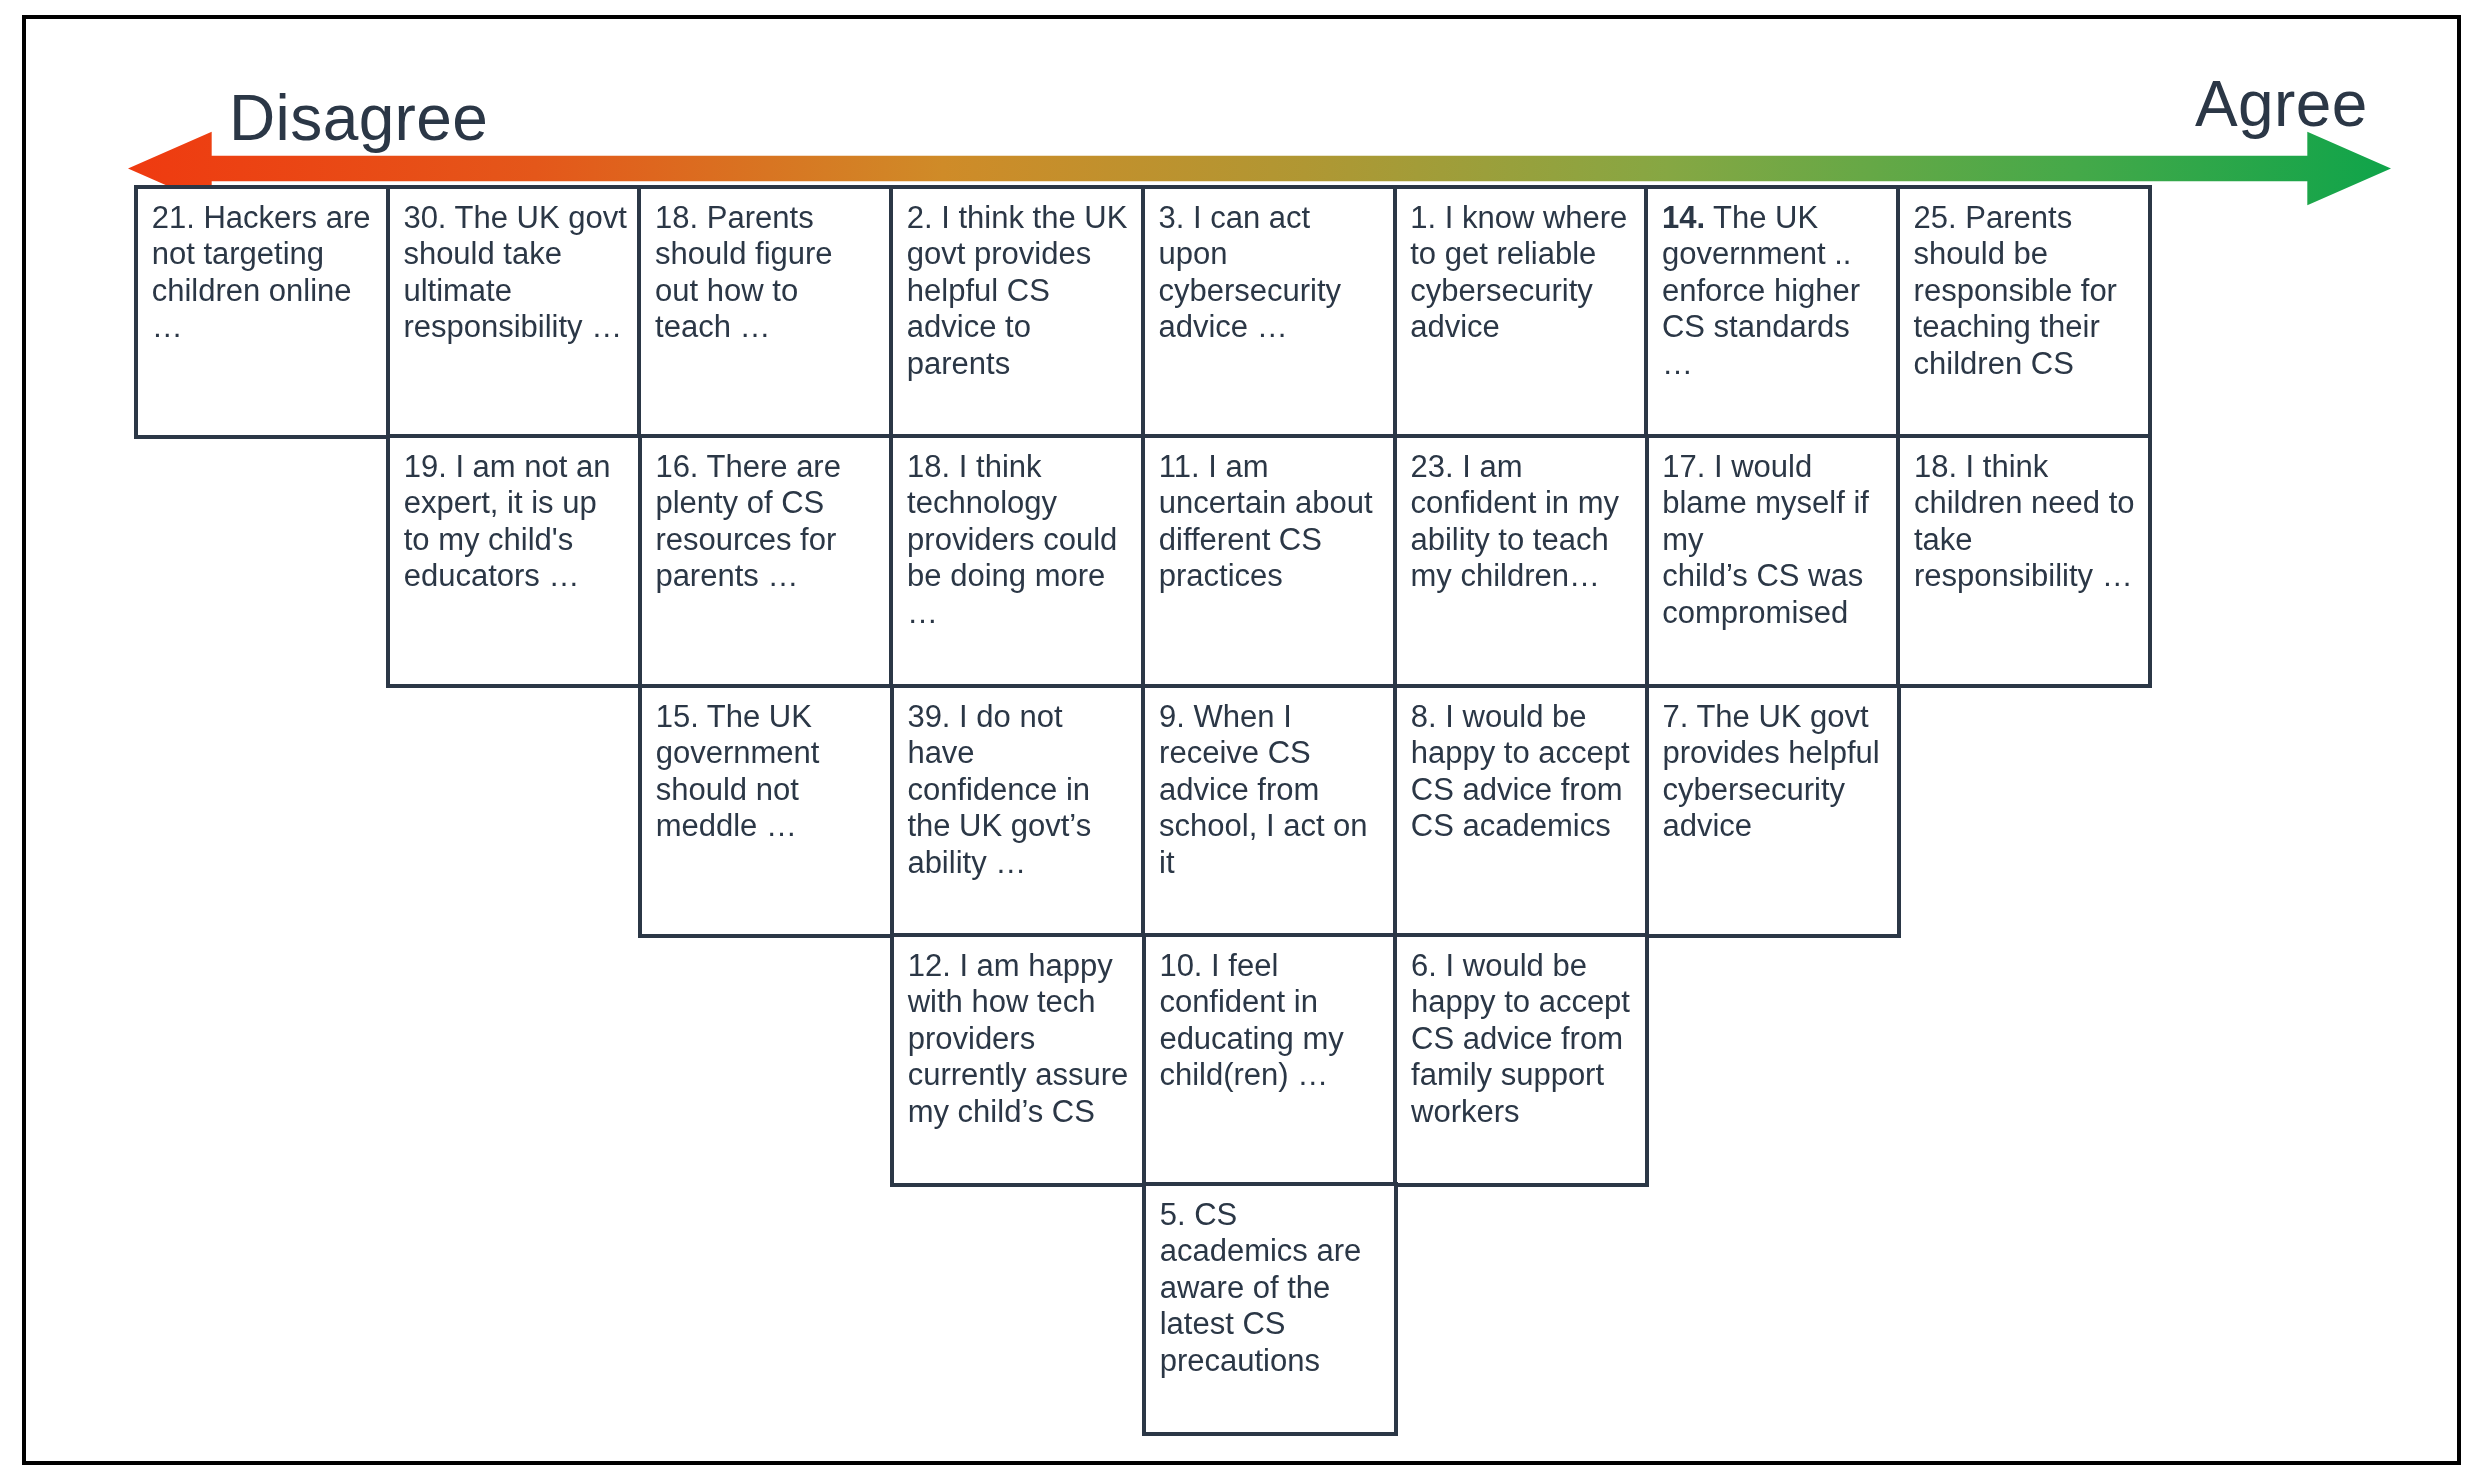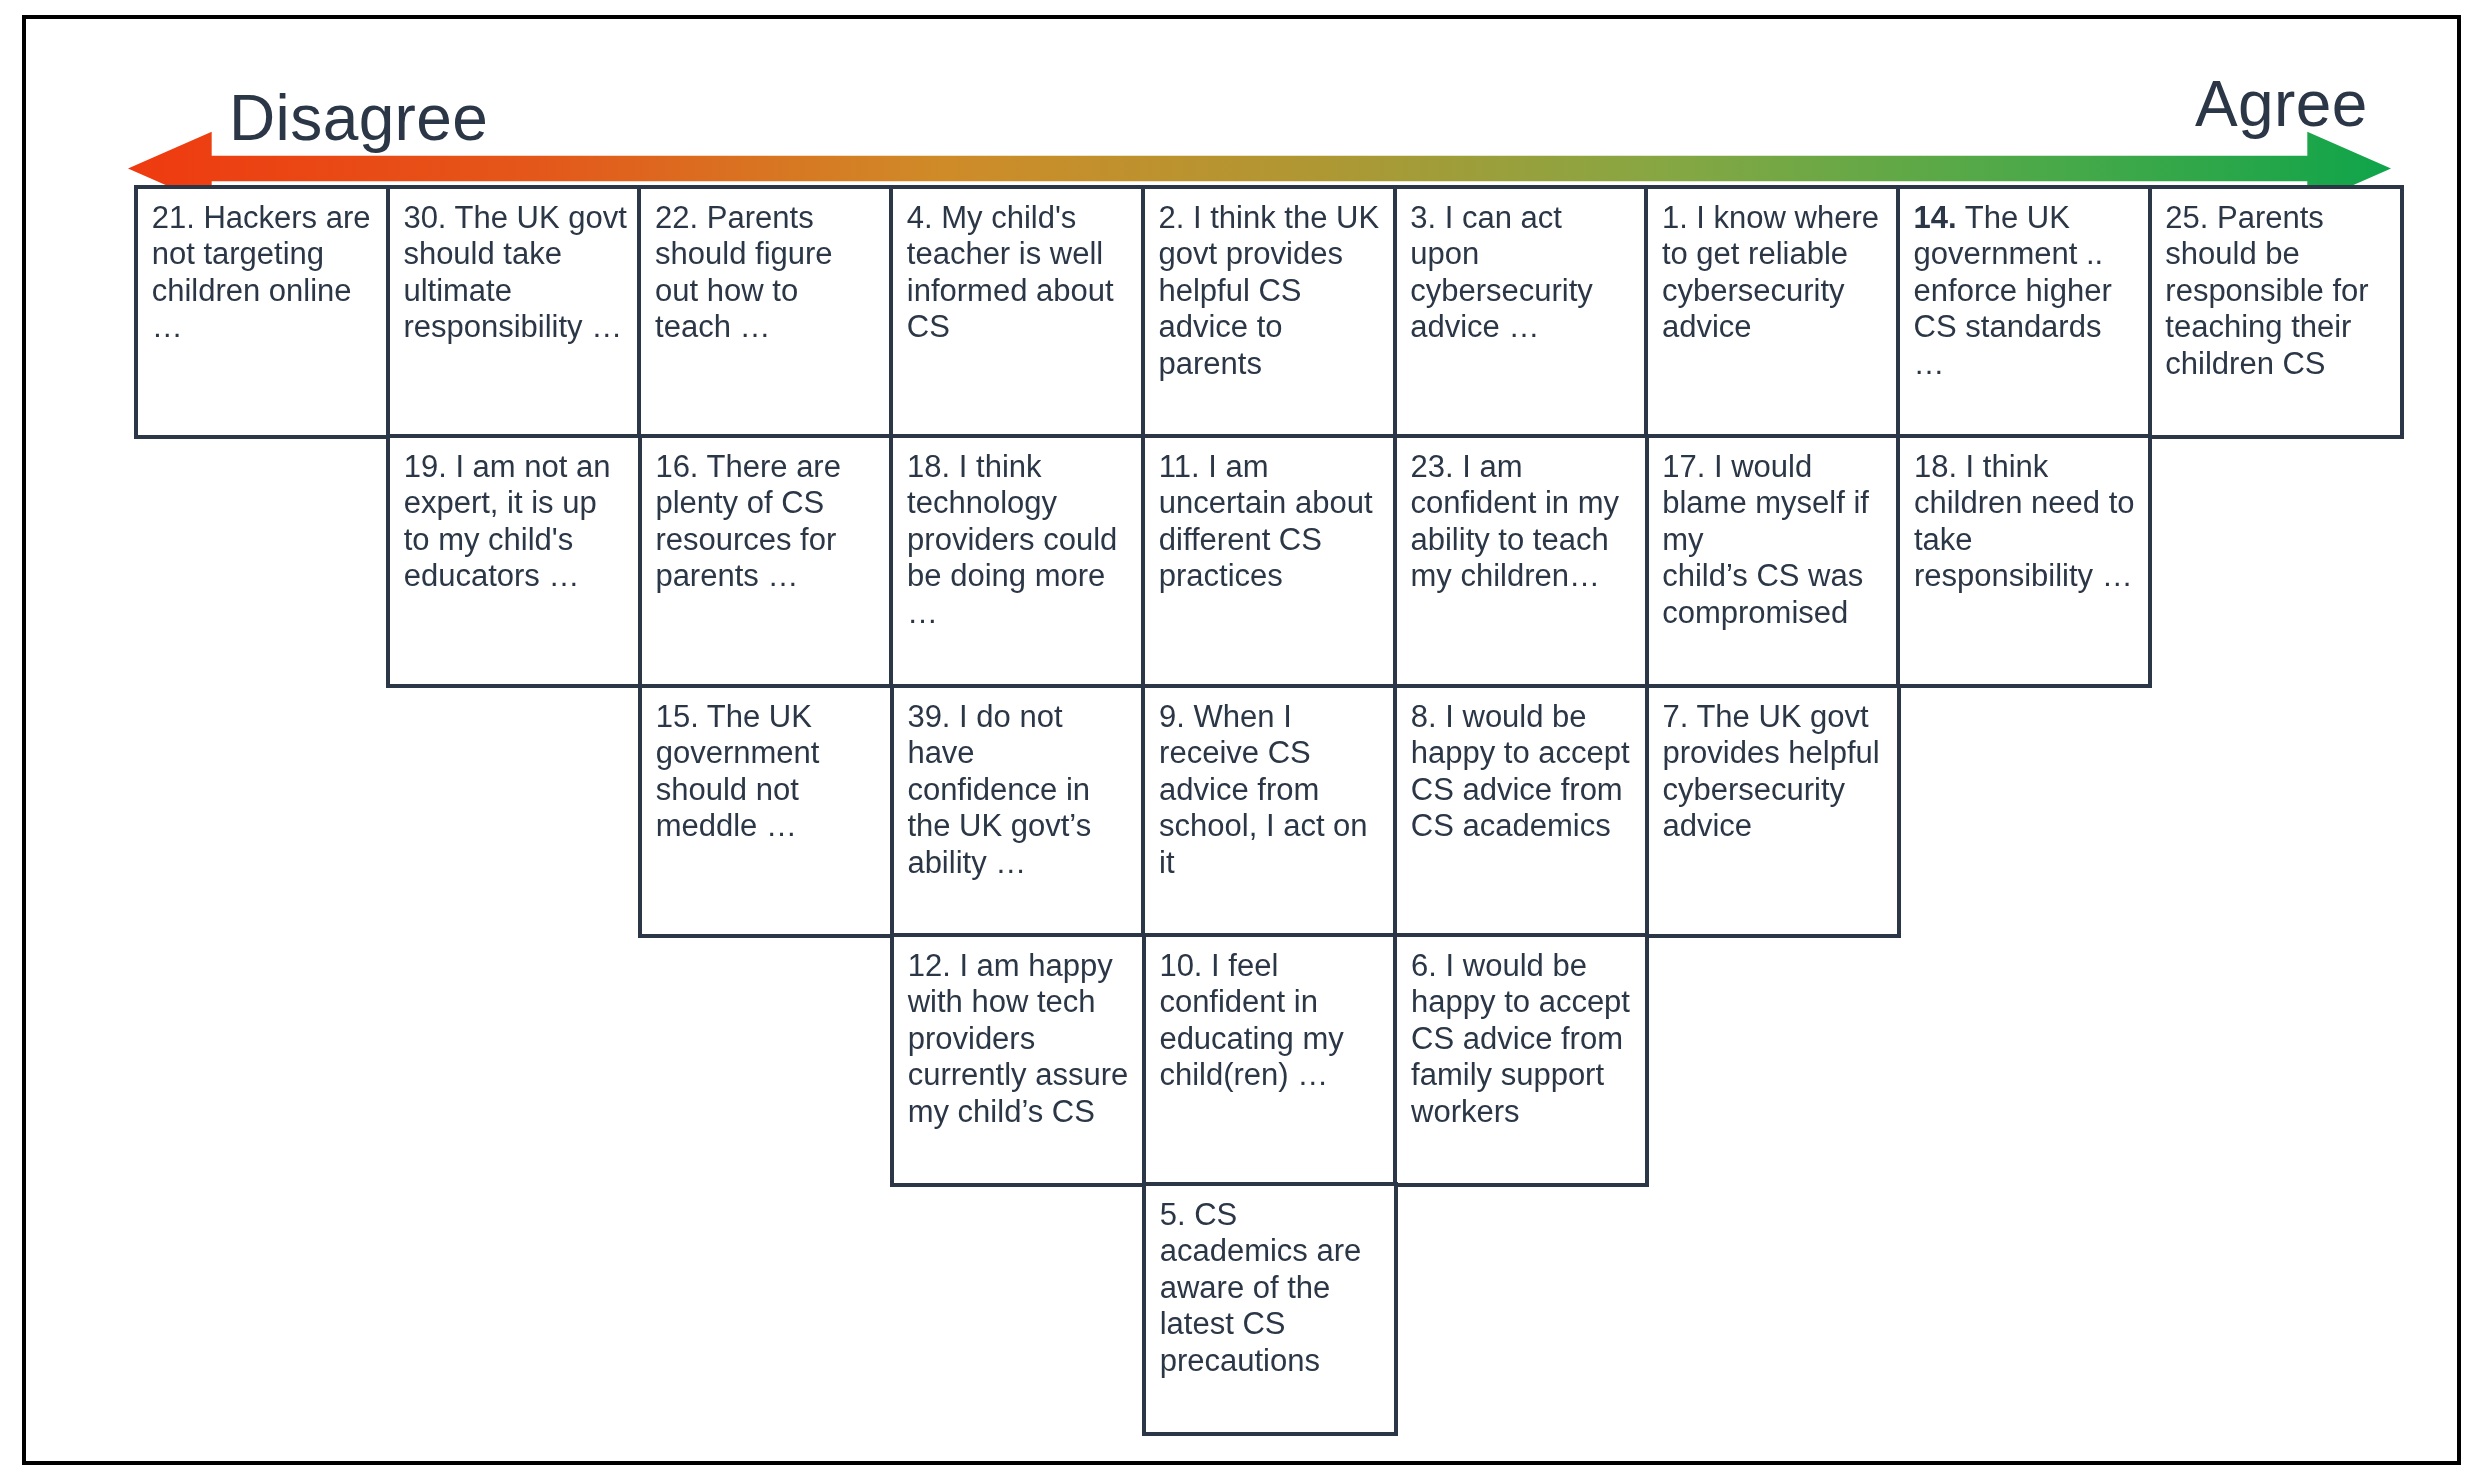--- a/index.html
+++ b/index.html
@@ -115,24 +115,21 @@
   <div id="grid">
 
     <div class="grid-row" id="row-0">
       <div class="cell">
           <div class="cell-text">21. Hackers are not targeting children online …</div>
         </div>
       <div class="cell">
           <div class="cell-text">30. The UK govt should take ultimate responsibility …</div>
         </div>
       <div class="cell">
-          <div class="cell-text">22. Parents should figure out how to teach …</div>
-        </div>
-      <div class="cell">
-          <div class="cell-text">4. My child's teacher is well informed about CS</div>
+          <div class="cell-text">18. Parents should figure out how to teach …</div>
         </div>
       <div class="cell">
           <div class="cell-text">2. I think the UK govt provides helpful CS advice to parents</div>
         </div>
       <div class="cell">
           <div class="cell-text">3. I can act upon cybersecurity advice …</div>
         </div>
       <div class="cell">
           <div class="cell-text">1. I know where to get reliable cybersecurity advice</div>
         </div>

